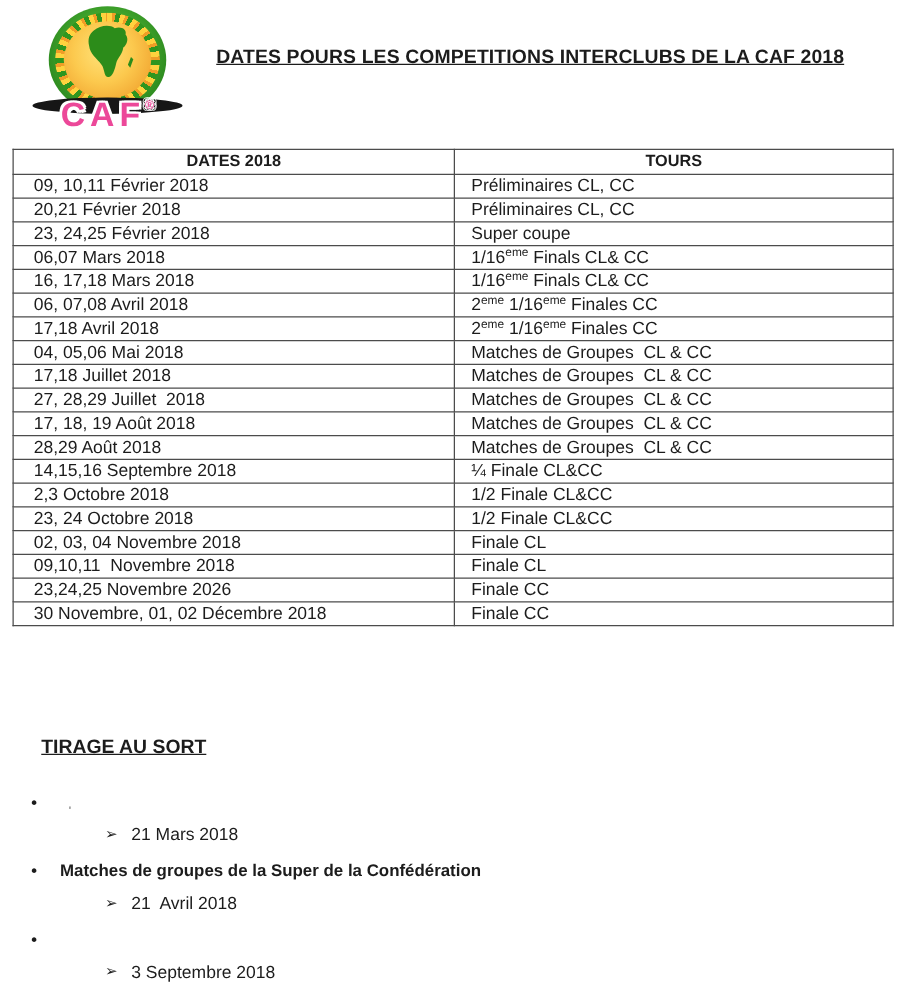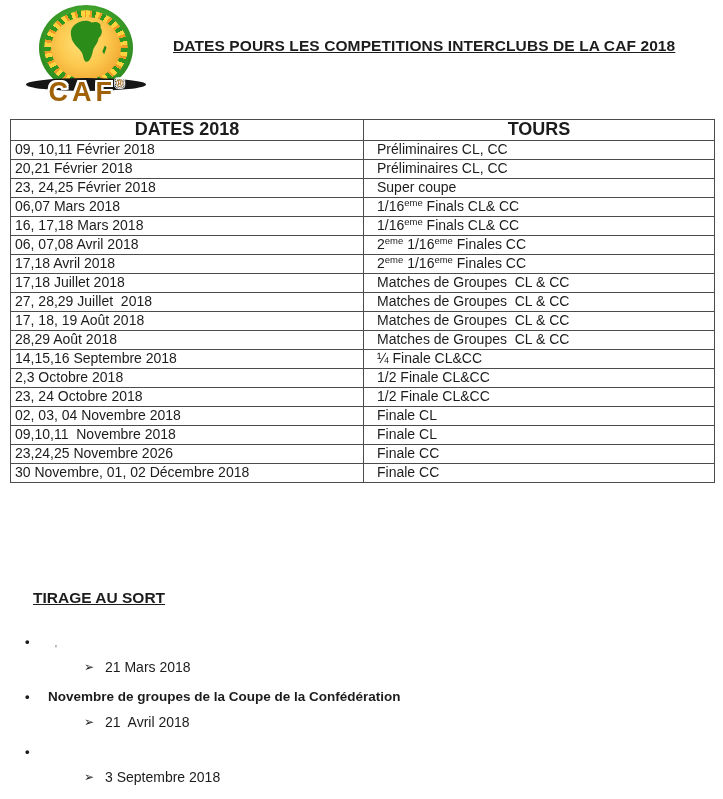--- a/index.html
+++ b/index.html
@@ -26,21 +26,21 @@
     position:absolute; inset:12px; border-radius:50%; overflow:hidden;
     background: radial-gradient(circle at 45% 40%, #ffe37a 0%, #fcc94e 45%, #f2a833 80%, #e5961f 100%);
   }
   .ball-inner svg { position:absolute; left:4%; top:0; width:92%; height:100%; }
   [data-name="africa-shape"] { fill:var(--africa-green,#2c8c1a); }
   [data-name="madagascar-shape"] { fill:var(--africa-green,#2c8c1a); }
   .banner { position:absolute; left:-4px; right:-4px; top:73px; height:13px;
     background:#161616; border-radius:50%; }
   .caf-line {
     position:absolute; left:0; right:0; top:74px; text-align:center;
-    font-weight:bold; font-size:27px; letter-spacing:4px; color:#a16207; line-height:1;
+    font-weight:bold; font-size:27px; letter-spacing:4px; color:#ec4899; line-height:1;
     text-shadow:-2px -2px 0 #fff,2px -2px 0 #fff,-2px 2px 0 #fff,2px 2px 0 #fff,
       0 -2px 0 #fff,0 2px 0 #fff,-2px 0 0 #fff,2px 0 0 #fff;
   }
   .caf-line .reg { font-size:10px; letter-spacing:0; vertical-align:14px; }
 
   
   .doc-title {
     position:absolute; left:173px; top:37px; margin:0;
     font-size:15.5px; font-weight:bold; text-decoration:underline;
     white-space:nowrap; letter-spacing:0.1px;
@@ -50,23 +50,23 @@
   table.schedule {
     position:absolute; left:10px; top:119px; width:704px;
     border-collapse:collapse; table-layout:fixed;
   }
   .schedule col.c1 { width:353px; }
   .schedule col.c2 { width:351px; }
   .schedule th, .schedule td {
     border:1.5px solid var(--table-border,#4c4c4c);
     white-space:pre; overflow:hidden; line-height:1.1;
   }
-  .schedule th { height:19px; font-size:18px; text-align:center; padding:0; }
+  .schedule th { height:19px; font-size:13px; text-align:center; padding:0; }
   .schedule td { height:18px; font-size:14px; font-weight:normal; }
-  .schedule td.date { padding:0 0 0 4px; }
+  .schedule td.date { padding:0 0 0 16px; }
   .schedule td.tour { padding:0 0 0 13px; }
   .schedule sup { font-size:9.5px; line-height:0; vertical-align:5px; }
 
   
   .tirage-heading {
     position:absolute; left:33px; top:589px; margin:0;
     font-size:15.5px; font-weight:bold; text-decoration:underline; white-space:nowrap;
   }
   .stray-mark { position:absolute; left:55px; top:644px; font-size:10px; color:#666; }
   .tirage-items { position:absolute; left:0; top:626px; width:723px; }
@@ -135,20 +135,24 @@
       </tr>
       <tr data-name="table-row">
         <td class="date" data-name="date-cell">06, 07,08 Avril 2018</td>
         <td class="tour" data-name="tour-cell"><span>2</span><sup>eme</sup><span> 1/16</span><sup>eme</sup><span> Finales CC</span></td>
       </tr>
       <tr data-name="table-row">
         <td class="date" data-name="date-cell">17,18 Avril 2018</td>
         <td class="tour" data-name="tour-cell"><span>2</span><sup>eme</sup><span> 1/16</span><sup>eme</sup><span> Finales CC</span></td>
       </tr>
       <tr data-name="table-row">
+        <td class="date" data-name="date-cell">04, 05,06 Mai 2018</td>
+        <td class="tour" data-name="tour-cell"><span>Matches de Groupes  CL &amp; CC</span></td>
+      </tr>
+      <tr data-name="table-row">
         <td class="date" data-name="date-cell">17,18 Juillet 2018</td>
         <td class="tour" data-name="tour-cell"><span>Matches de Groupes  CL &amp; CC</span></td>
       </tr>
       <tr data-name="table-row">
         <td class="date" data-name="date-cell">27, 28,29 Juillet  2018</td>
         <td class="tour" data-name="tour-cell"><span>Matches de Groupes  CL &amp; CC</span></td>
       </tr>
       <tr data-name="table-row">
         <td class="date" data-name="date-cell">17, 18, 19 Août 2018</td>
         <td class="tour" data-name="tour-cell"><span>Matches de Groupes  CL &amp; CC</span></td>
@@ -186,17 +190,17 @@
         <td class="tour" data-name="tour-cell"><span>Finale CC</span></td>
       </tr>
     </tbody>
 </table>
 
 <h2 class="tirage-heading" data-name="tirage-section-heading">TIRAGE AU SORT</h2>
 <span class="stray-mark" data-name="stray-mark">'</span>
 <div class="tirage-items" data-name="tirage-list">
     <div class="t-label" data-name="tirage-item-label"><span class="dot" data-name="bullet-icon">•</span></div>
     <div class="t-date" data-name="tirage-item-date"><span class="arrow" data-name="arrow-bullet-icon">➢</span><span data-name="tirage-date-text">21 Mars 2018</span></div>
-    <div class="t-label" data-name="tirage-item-label"><span class="dot" data-name="bullet-icon">•</span><span data-name="tirage-item-text">Novembre de groupes de la Coupe de la Confédération</span></div>
+    <div class="t-label" data-name="tirage-item-label"><span class="dot" data-name="bullet-icon">•</span><span data-name="tirage-item-text">Matches de groupes de la Super de la Confédération</span></div>
     <div class="t-date" data-name="tirage-item-date"><span class="arrow" data-name="arrow-bullet-icon">➢</span><span data-name="tirage-date-text">21  Avril 2018</span></div>
     <div class="t-label" data-name="tirage-item-label"><span class="dot" data-name="bullet-icon">•</span></div>
     <div class="t-date" data-name="tirage-item-date"><span class="arrow" data-name="arrow-bullet-icon">➢</span><span data-name="tirage-date-text">3 Septembre 2018</span></div>
   </div>
 
 </body></html>

